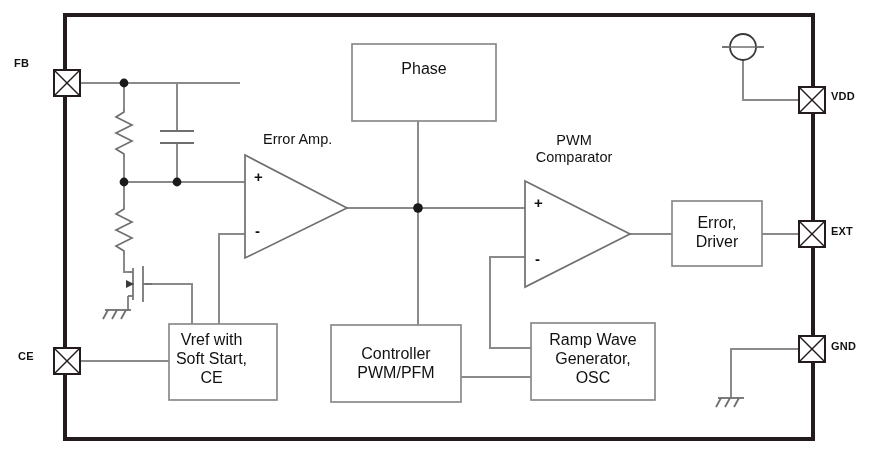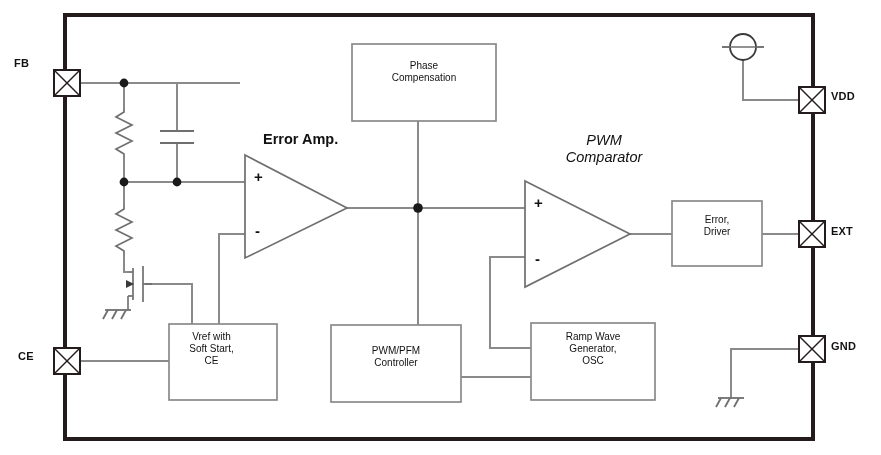--- a/index.html
+++ b/index.html
@@ -3,21 +3,21 @@
 <meta charset="utf-8">
 <style>
   html,body{margin:0;padding:0;background:#ffffff;}
   #root{position:relative;width:881px;height:455px;background:#ffffff;
         font-family:"Liberation Sans","DejaVu Sans",sans-serif;
         -webkit-font-smoothing:antialiased;}
   #svgroot{position:absolute;left:0;top:0;width:881px;height:455px;}
   .lbl{position:absolute;color:#111111;white-space:nowrap;line-height:1.18;}
   .lbl.c{text-align:center;}
   .pinlbl{font-size:11px;font-weight:bold;letter-spacing:0.2px;}
-  .blk{font-size:10px;}
+  .blk{font-size:16px;}
   .ttl{font-size:14.5px;}
   .sgn{font-size:15px;font-weight:bold;}
 </style>
 </head>
 <body>
 
 <div id="root">
 
   <svg id="svgroot" viewBox="0 0 881 455">
     <defs>
@@ -160,45 +160,44 @@
       <circle cx="418" cy="208" r="4.8"></circle>
     </g>
   </svg>
 
   <div class="lbl pinlbl" style="left:14px;top:57px;">FB</div>
   <div class="lbl pinlbl" style="left:18px;top:350px;">CE</div>
   <div class="lbl pinlbl" style="left:831px;top:90px;">VDD</div>
   <div class="lbl pinlbl" style="left:831px;top:225px;text-align:center;">EXT</div>
   <div class="lbl pinlbl" style="left:831px;top:340px;">GND</div>
 
-  <div class="lbl ttl" style="left:263px;top:131px;font-weight:bold;">Error Amp.</div>
-  <div class="lbl ttl c" style="left:544px;top:132px;width:120px;font-style:italic;">
+  <div class="lbl ttl" style="left:263px;top:131px;">Error Amp.</div>
+  <div class="lbl ttl c" style="left:514px;top:132px;width:120px;">
     <div>PWM</div>
     <div>Comparator</div>
   </div>
 
   <div class="lbl sgn" style="left:254px;top:168px;">+</div>
   <div class="lbl sgn" style="left:255px;top:222px;">-</div>
   <div class="lbl sgn" style="left:534px;top:194px;">+</div>
   <div class="lbl sgn" style="left:535px;top:250px;">-</div>
 
   <div class="lbl blk c" style="left:352px;top:60px;width:144px;">
     <div>Phase</div>
-    <div>Compensation</div>
   </div>
 
   <div class="lbl blk c" style="left:169px;top:331px;width:85px;">
     <div>Vref with</div>
     <div>Soft Start,</div>
     <div>CE</div>
   </div>
 
   <div class="lbl blk c" style="left:331px;top:345px;width:130px;">
+    <div>Controller</div>
     <div>PWM/PFM</div>
-    <div>Controller</div>
   </div>
 
   <div class="lbl blk c" style="left:531px;top:331px;width:124px;">
     <div>Ramp Wave</div>
     <div>Generator,</div>
     <div>OSC</div>
   </div>
 
   <div class="lbl blk c" style="left:672px;top:214px;width:90px;">
     <div>Error,</div>

